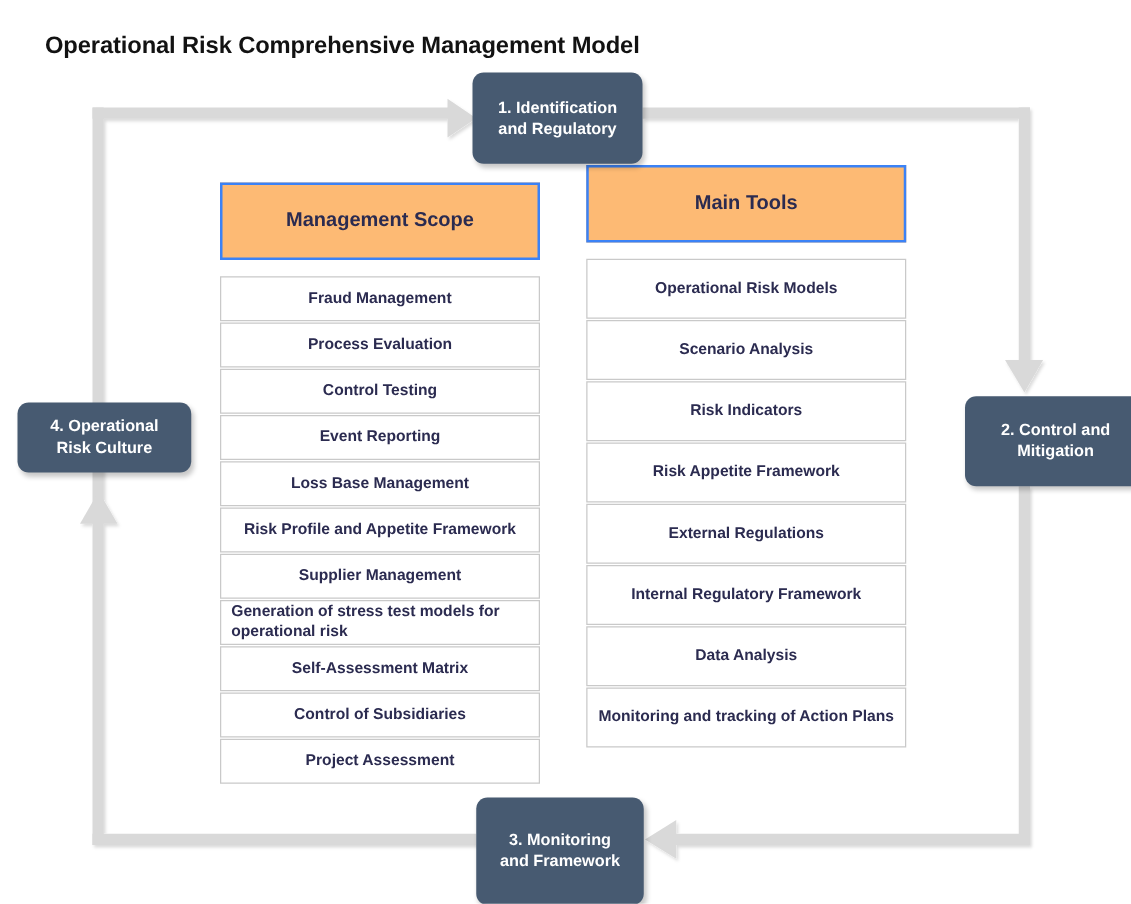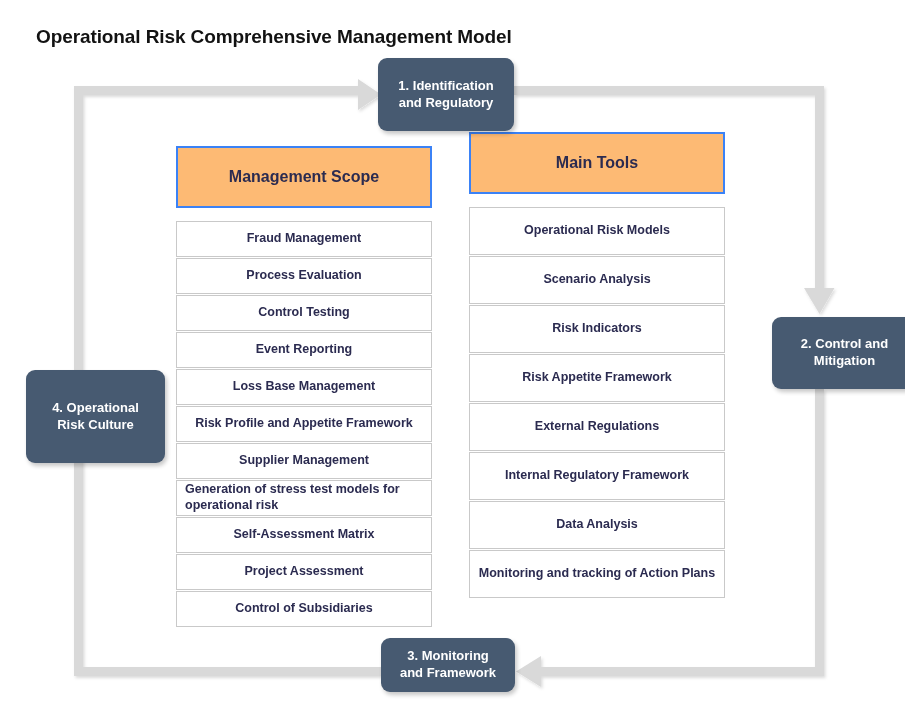--- a/index.html
+++ b/index.html
@@ -54,22 +54,22 @@
     font-weight: bold;
     line-height: 1.28;
     box-shadow: 2px 3px 4px rgba(0,0,0,0.22);
     padding: 4px 0;
     z-index: 5;
   }
   .proc-node span { display: block; }
 
   #node-1 { left: 378px; top: 58px;  width: 136px; height: 73px; }
   #node-2 { left: 772px; top: 317px; width: 145px; height: 72px; }
-  #node-3 { left: 381px; top: 638px; width: 134px; height: 54px; }
-  #node-4 { left: 26px;  top: 322px; width: 139px; height: 93px; margin-top: 48px; }
+  #node-3 { left: 381px; top: 638px; width: 134px; height: 86px; }
+  #node-4 { left: 14px;  top: 322px; width: 139px; height: 56px; }
 
   
   .column {
     position: absolute;
     display: flex;
     flex-direction: column;
   }
   #col-left  { left: 176px; top: 146px; width: 256px; }
   #col-right { left: 469px; top: 132px; width: 256px; }
 
@@ -176,22 +176,22 @@
     <div class="col-items">
         <div class="item-box">Fraud Management</div>
         <div class="item-box">Process Evaluation</div>
         <div class="item-box">Control Testing</div>
         <div class="item-box">Event Reporting</div>
         <div class="item-box">Loss Base Management</div>
         <div class="item-box">Risk Profile and Appetite Framework</div>
         <div class="item-box">Supplier Management</div>
         <div class="item-box align-left">Generation of stress test models for operational risk</div>
         <div class="item-box">Self-Assessment Matrix</div>
+        <div class="item-box">Control of Subsidiaries</div>
         <div class="item-box">Project Assessment</div>
-        <div class="item-box">Control of Subsidiaries</div>
       </div>
   </div>
 
   <div class="column" id="col-right">
     <div class="col-header">Main Tools</div>
     <div class="col-items">
         <div class="item-box">Operational Risk Models</div>
         <div class="item-box">Scenario Analysis</div>
         <div class="item-box">Risk Indicators</div>
         <div class="item-box">Risk Appetite Framework</div>

